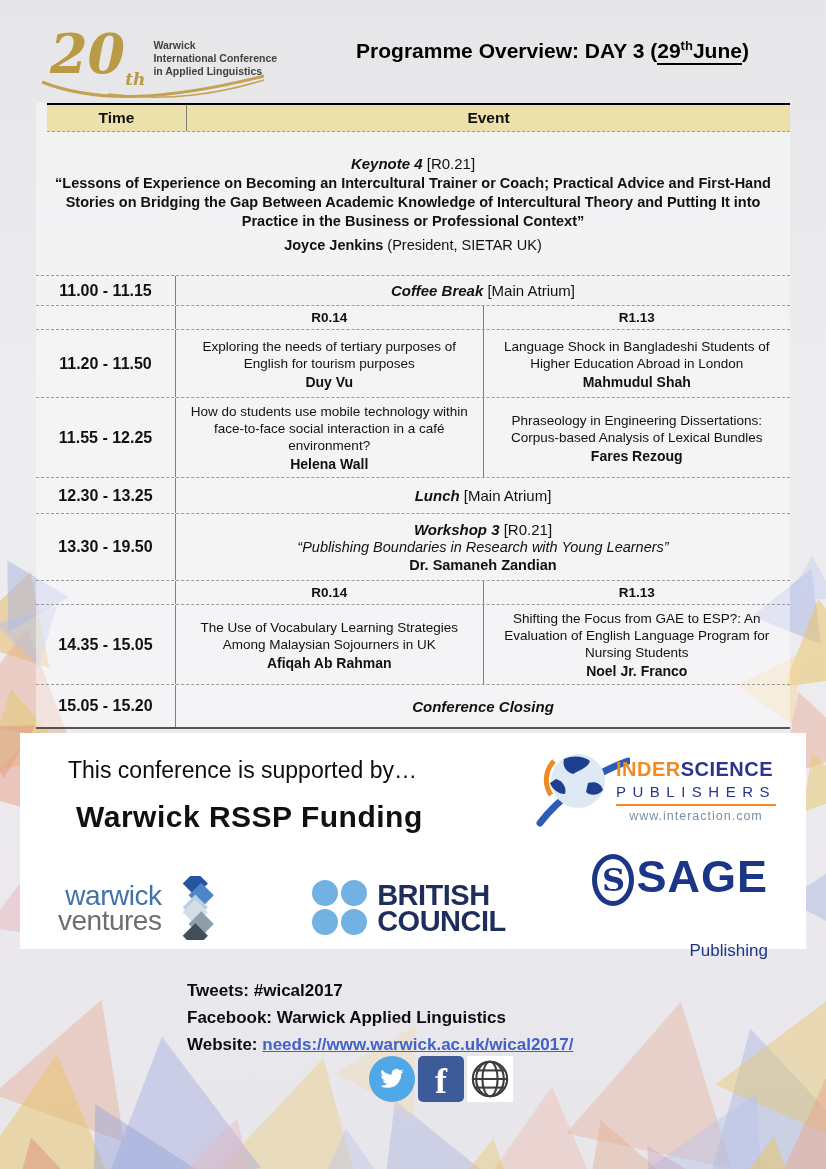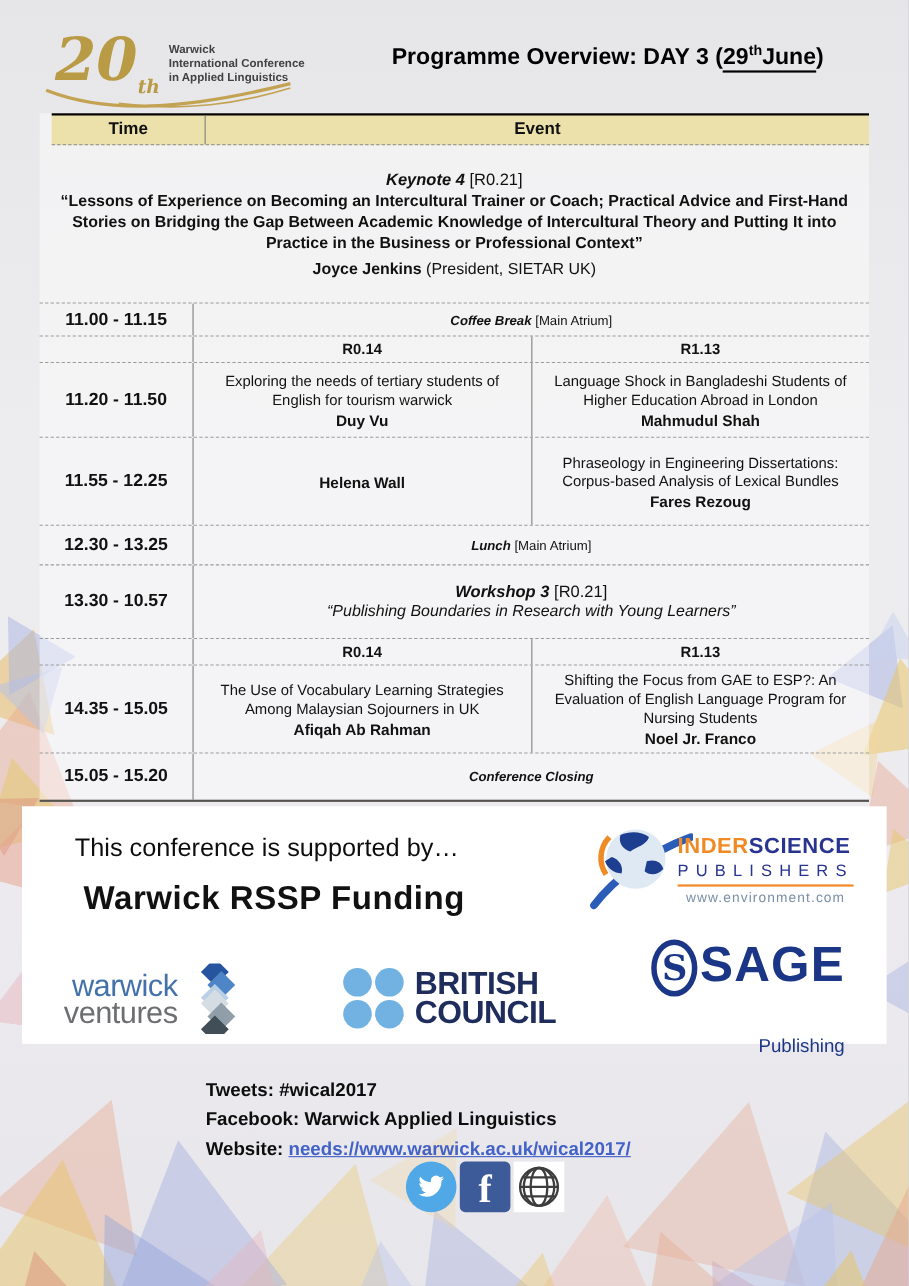--- a/index.html
+++ b/index.html
@@ -38,21 +38,21 @@
   .half + .half { border-left:1px solid #7f7f7f; }
   .session-line { font-size:15px; }
   .bi { font-weight:bold; font-style:italic; }
   .quote { font-size:14.5px; font-weight:bold; line-height:19px; margin-top:2px; }
   .speaker-line { font-size:14.5px; margin-top:6px; }
   .speaker { font-weight:bold; }
   .subtitle-it { font-size:14.5px; font-style:italic; margin-top:1px; }
   .talk-title { font-size:13.5px; line-height:17px; }
   .talk-speaker { font-size:14px; font-weight:bold; margin-top:2px; }
   .room-code { font-size:13.5px; font-weight:bold;text-align:center; }
-  .break-line { font-size:12px; }
+  .break-line { font-size:15px; }
 
   
   .sponsor { position:absolute; left:20px; top:733px; width:786px; height:216px; background:#ffffff; z-index:3; padding:16px 26px 0 26px; }
   .sp-row1 { display:flex; justify-content:space-between; align-items:flex-start; }
   .supported { font-size:23px; color:#0d0d0d; margin:8px 0 16px 22px; }
   .rssp { font-size:30px; font-weight:bold; margin-left:30px; letter-spacing:0.5px; }
   .inder { display:flex; align-items:center; margin-right:4px; }
   .inder-text { margin-left:-14px; }
   .inder-name { font-size:20px; font-weight:bold; letter-spacing:0.5px; line-height:26px; }
   .inder-orange { color:#f08a24; }
@@ -171,55 +171,57 @@
       <div class="split">
         <div class="half room-code">R0.14</div>
         <div class="half room-code">R1.13</div>
       </div>
     </div>
 
     <div class="row" style="min-height:68px;">
       <div class="time">11.20 - 11.50</div>
       <div class="split">
         <div class="half">
-          <div class="talk-title">Exploring the needs of tertiary students of English for tourism warwick</div>
+          <div class="talk-title">Exploring the needs of tertiary purposes of English for tourism purposes</div>
           <div class="talk-speaker">Duy Vu</div>
         </div>
         <div class="half">
           <div class="talk-title">Language Shock in Bangladeshi Students of Higher Education Abroad in London</div>
           <div class="talk-speaker">Mahmudul Shah</div>
         </div>
       </div>
     </div>
 
     <div class="row" style="min-height:80px;">
       <div class="time">11.55 - 12.25</div>
       <div class="split">
         <div class="half">
+          <div class="talk-title">How do students use mobile technology within face-to-face social interaction in a café environment?</div>
           <div class="talk-speaker">Helena Wall</div>
         </div>
         <div class="half">
           <div class="talk-title">Phraseology in Engineering Dissertations: Corpus-based Analysis of Lexical Bundles</div>
           <div class="talk-speaker">Fares Rezoug</div>
         </div>
       </div>
     </div>
 
     <div class="row" style="min-height:36px;">
       <div class="time">12.30 - 13.25</div>
       <div class="event">
         <div class="break-line"><span class="bi">Lunch</span><span> [Main Atrium]</span></div>
       </div>
     </div>
 
     <div class="row" style="min-height:67px;">
-      <div class="time">13.30 - 10.57</div>
+      <div class="time">13.30 - 19.50</div>
       <div class="event">
         <div class="session-line"><span class="bi">Workshop 3</span><span> [R0.21]</span></div>
         <div class="subtitle-it">“Publishing Boundaries in Research with Young Learners”</div>
+        <div class="talk-speaker" style="font-size:14.5px;">Dr. Samaneh Zandian</div>
       </div>
     </div>
 
     <div class="row" style="min-height:23px;">
       <div class="time"></div>
       <div class="split">
         <div class="half room-code">R0.14</div>
         <div class="half room-code">R1.13</div>
       </div>
     </div>
@@ -257,21 +259,21 @@
           <path d="M6 74 C 24 50 56 26 94 12" stroke="#2b5cb8" stroke-width="7" fill="none" stroke-linecap="round"></path>
           <circle cx="44" cy="32" r="27" fill="#dfe9f4"></circle>
           <path d="M30 10 c9 -4 20 -3 26 2 c-2 7 -11 9 -17 13 c-7 -2 -11 -8 -9 -15 z" fill="#1e3f8f"></path>
           <path d="M22 30 c7 2 11 9 9 15 c-7 0 -13 -5 -15 -11 z" fill="#1e3f8f"></path>
           <path d="M54 34 c7 -2 13 0 15 7 c-5 6 -13 6 -17 2 z" fill="#1e3f8f"></path>
           <path d="M20 12 a27 27 0 0 0 -3 34" stroke="#f08a24" stroke-width="5" fill="none"></path>
         </svg>
         <div class="inder-text">
           <div class="inder-name"><span class="inder-orange">INDER</span><span class="inder-navy">SCIENCE</span></div>
           <div class="inder-pub">PUBLISHERS</div>
-          <div class="inder-url">www.environment.com</div>
+          <div class="inder-url">www.interaction.com</div>
         </div>
       </div>
     </div>
     <div class="sp-row2">
       <div class="wv">
         <div class="wv-text">
           <div class="wv-l1">warwick</div>
           <div class="wv-l2">ventures</div>
         </div>
         <svg class="wv-diamonds" width="56" height="64" viewBox="0 0 56 76">

